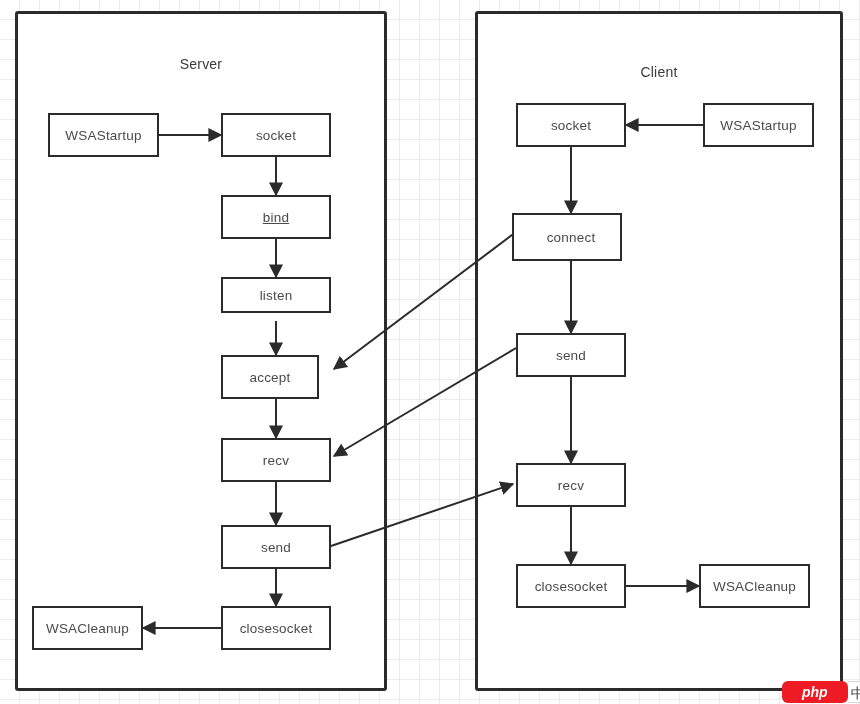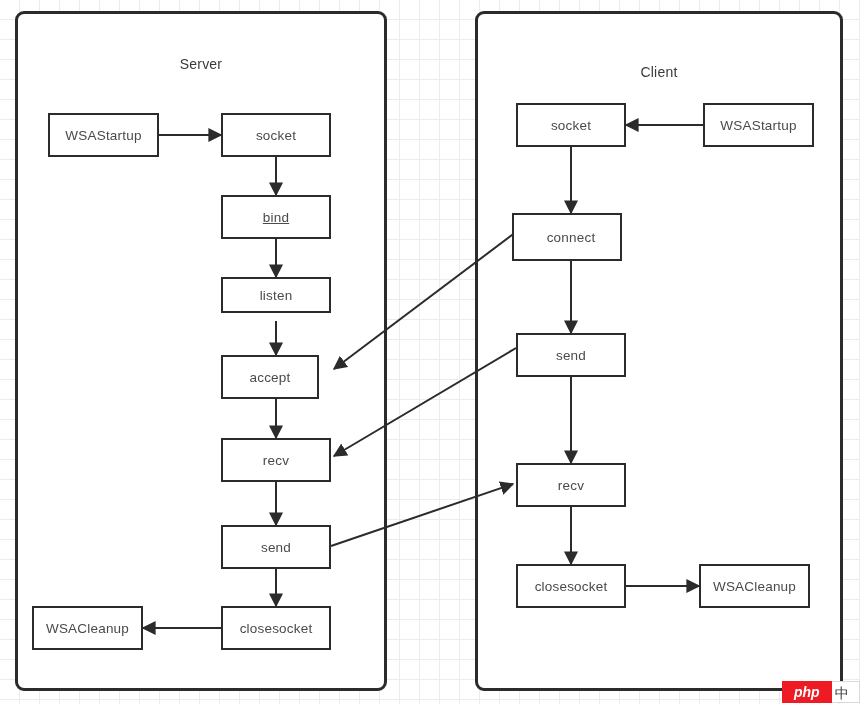--- a/index.html
+++ b/index.html
@@ -16,21 +16,21 @@
     background-image:
       linear-gradient(to right, #ececec 1px, transparent 1px),
       linear-gradient(to bottom, #ececec 1px, transparent 1px);
     background-size: 20px 20px;
     background-position: -1px -1px;
     font-family: "Liberation Sans", sans-serif;
   }
   .panel {
     position: absolute;
     border: 3px solid #2b2b2b;
-    border-radius: 9px;
+    border-radius: 3px;
     background: #ffffff;
     box-sizing: border-box;
   }
   .panel-title {
     position: absolute;
     width: 100%;
     text-align: center;
     font-size: 14px;
     color: #3a3a3a;
     letter-spacing: 0.2px;
@@ -75,22 +75,23 @@
     align-items: stretch;
     height: 22px;
     font-size: 14px;
     line-height: 22px;
   }
   .badge .php {
     background: #ee1b24;
     color: #ffffff;
     font-style: italic;
     font-weight: bold;
-    padding: 0 12px;
+    padding: 0 20px;
     font-family: "Liberation Sans", sans-serif;
+    border-radius: 6px;
   }
   .badge .cn {
     background: #ffffff;
     color: #3a3a3a;
     padding: 0 3px;
     border: 1px solid #d9d9d9;
     border-left: none;
   }
 </style>
 </head>

